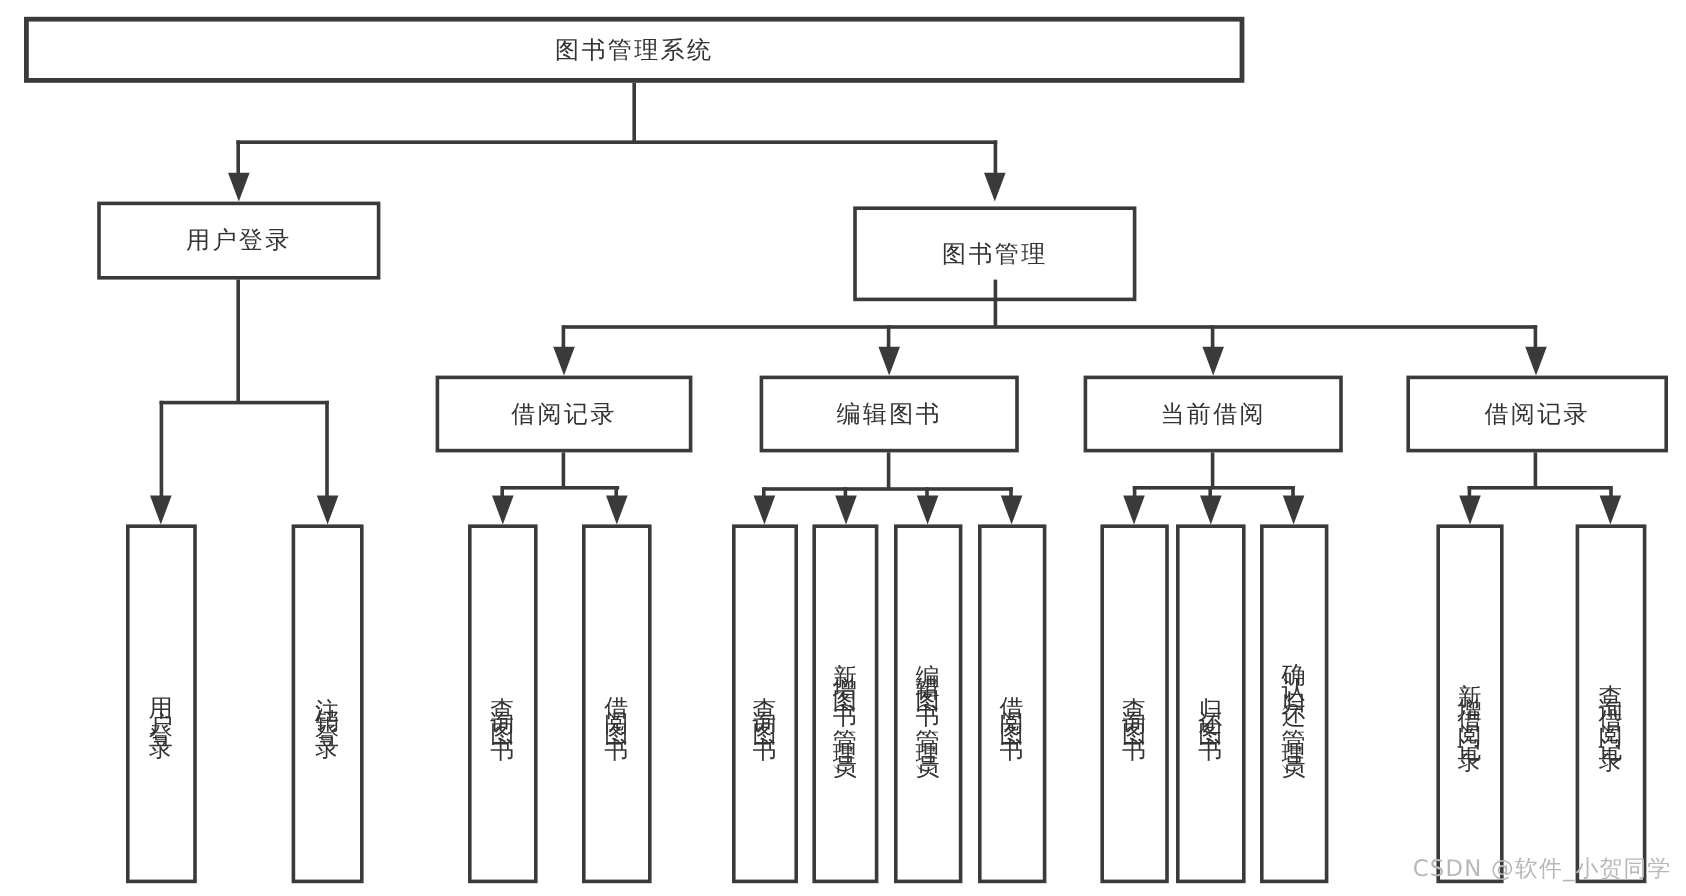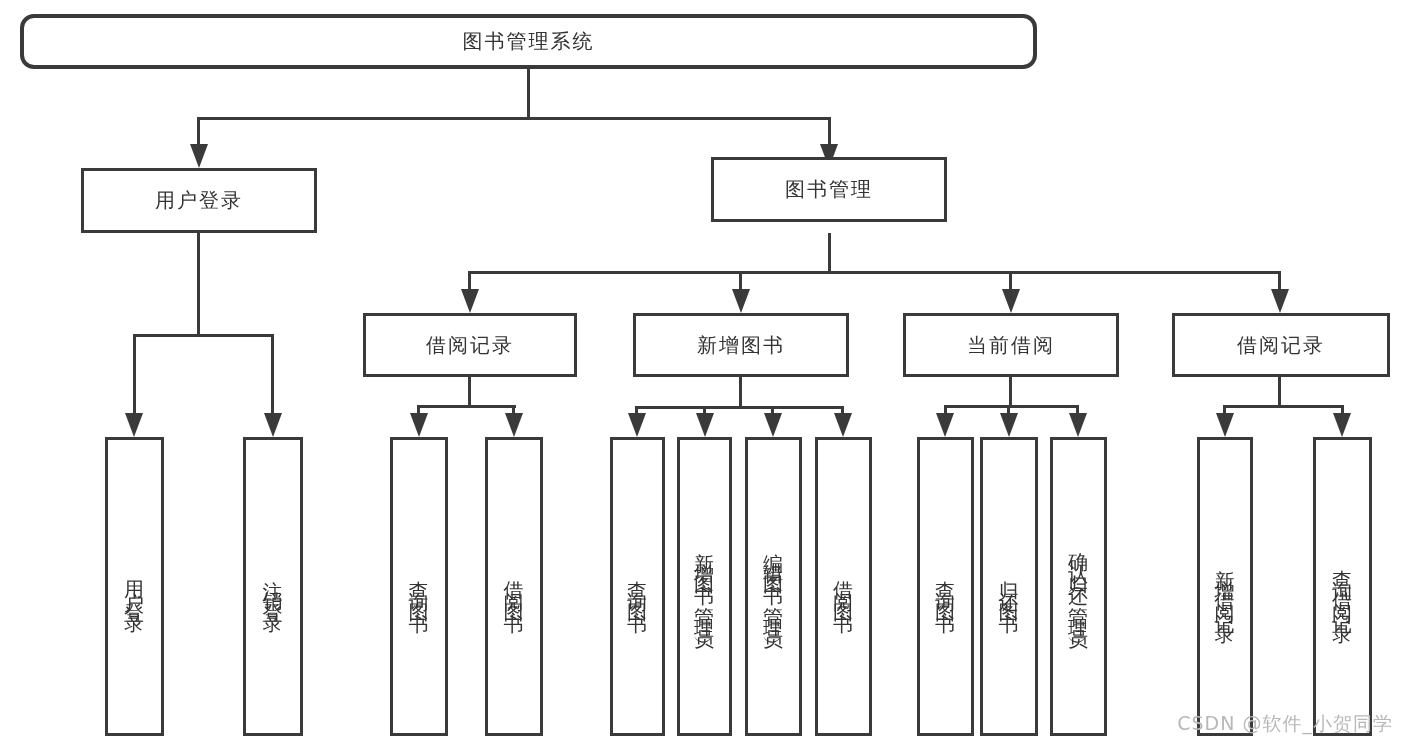--- a/index.html
+++ b/index.html
@@ -8,21 +8,21 @@
     background:#ffffff; overflow:hidden;
     font-family:"DejaVu Sans","Liberation Sans",sans-serif;
     color:#333333;
   }
   .box {
     position:absolute; box-sizing:border-box;
     border:3px solid #3a3a3a; background:#ffffff;
     display:flex; align-items:center; justify-content:center;
     font-size:20px; letter-spacing:2px; color:#333333;
   }
-  .box.root { border-width:4px;border-radius:14px; }
+  .box.root { border-width:4px; }
   .vbox {
     position:absolute; box-sizing:border-box;
     border:3px solid #3a3a3a; background:#ffffff;
     display:flex; align-items:center; justify-content:center;
     writing-mode:vertical-rl; text-orientation:mixed;
     font-size:20px; letter-spacing:11px; line-height:1;
     color:#333333; overflow:hidden;
   }
   .vline { position:absolute; width:3px; background:#3a3a3a; }
   .hline { position:absolute; height:3px; background:#3a3a3a; }
@@ -49,21 +49,21 @@
   <div class="vline" style="left:527px; top:69px; height:50px;"></div>
   <div class="hline" style="left:197px; top:117px; width:634px;"></div>
   <div class="vline" style="left:197px; top:117px; height:30px;"></div>
   <div class="arrow" style="left:190px; top:144px;"></div>
   <div class="vline" style="left:828px; top:117px; height:30px;"></div>
   <div class="arrow" style="left:820px; top:144px;"></div>
 
   <div class="box" style="left:81px; top:168px; width:236px; height:65px;">
     <span>用户登录</span>
   </div>
-  <div class="box" style="left:711px; top:157px; width:236px; height:65px;">
+  <div class="box" style="left:711px; top:172px; width:236px; height:79px;">
     <span>图书管理</span>
   </div>
 
   <div class="vline" style="left:197px; top:233px; height:103px;"></div>
   <div class="hline" style="left:133px; top:334px; width:141px;"></div>
   <div class="vline" style="left:133px; top:334px; height:81px;"></div>
   <div class="arrow" style="left:125px; top:413px;"></div>
   <div class="vline" style="left:271px; top:334px; height:81px;"></div>
   <div class="arrow" style="left:264px; top:413px;"></div>
 
@@ -75,21 +75,21 @@
   <div class="arrow" style="left:732px; top:289px;"></div>
   <div class="vline" style="left:1009px; top:271px; height:20px;"></div>
   <div class="arrow" style="left:1002px; top:289px;"></div>
   <div class="vline" style="left:1278px; top:271px; height:20px;"></div>
   <div class="arrow" style="left:1271px; top:289px;"></div>
 
   <div class="box" style="left:363px; top:313px; width:214px; height:64px;">
     <span>借阅记录</span>
   </div>
   <div class="box" style="left:633px; top:313px; width:216px; height:64px;">
-    <span>新增图书</span>
+    <span>编辑图书</span>
   </div>
   <div class="box" style="left:903px; top:313px; width:216px; height:64px;justify-content:center;">
     <span>当前借阅</span>
   </div>
   <div class="box" style="left:1172px; top:313px; width:218px; height:64px;align-items:center;">
     <span>借阅记录</span>
   </div>
 
   <div class="vline" style="left:468px; top:377px; height:30px;"></div>
   <div class="hline" style="left:418px; top:405px; width:98px;"></div>

